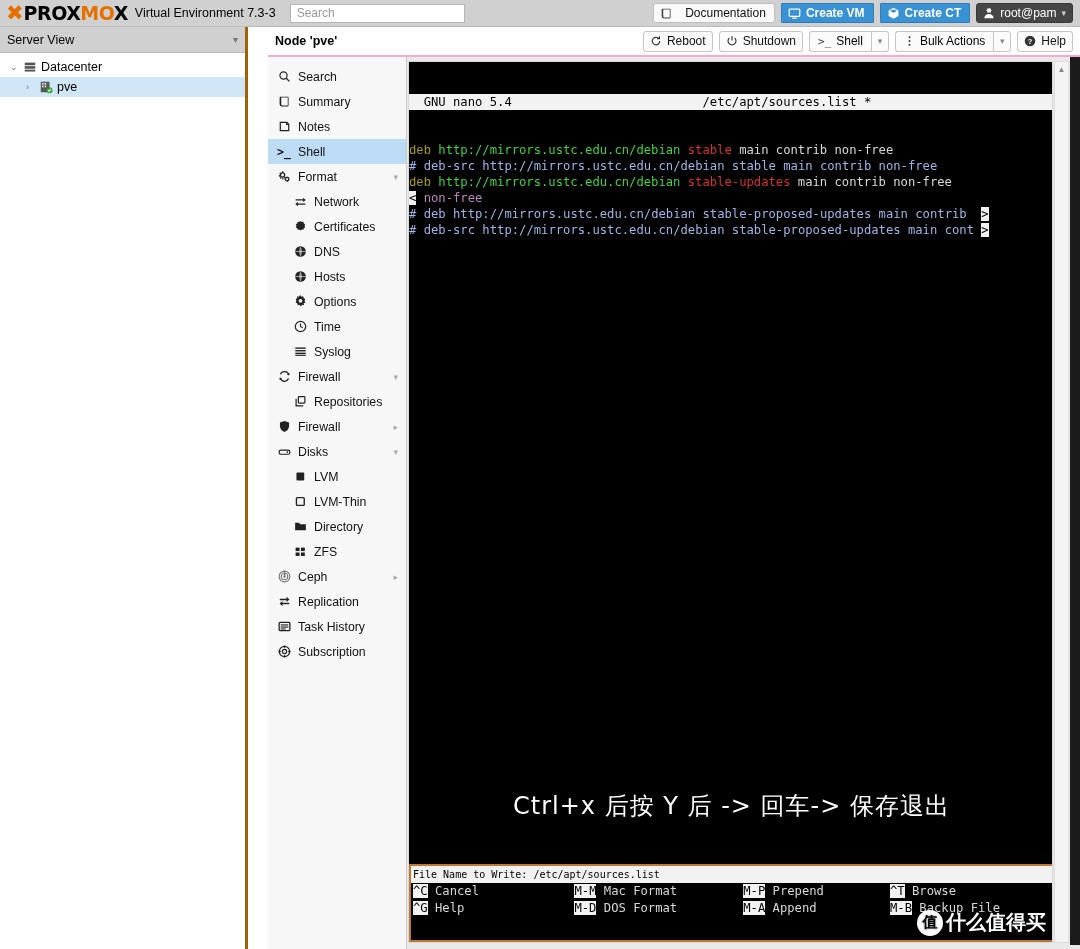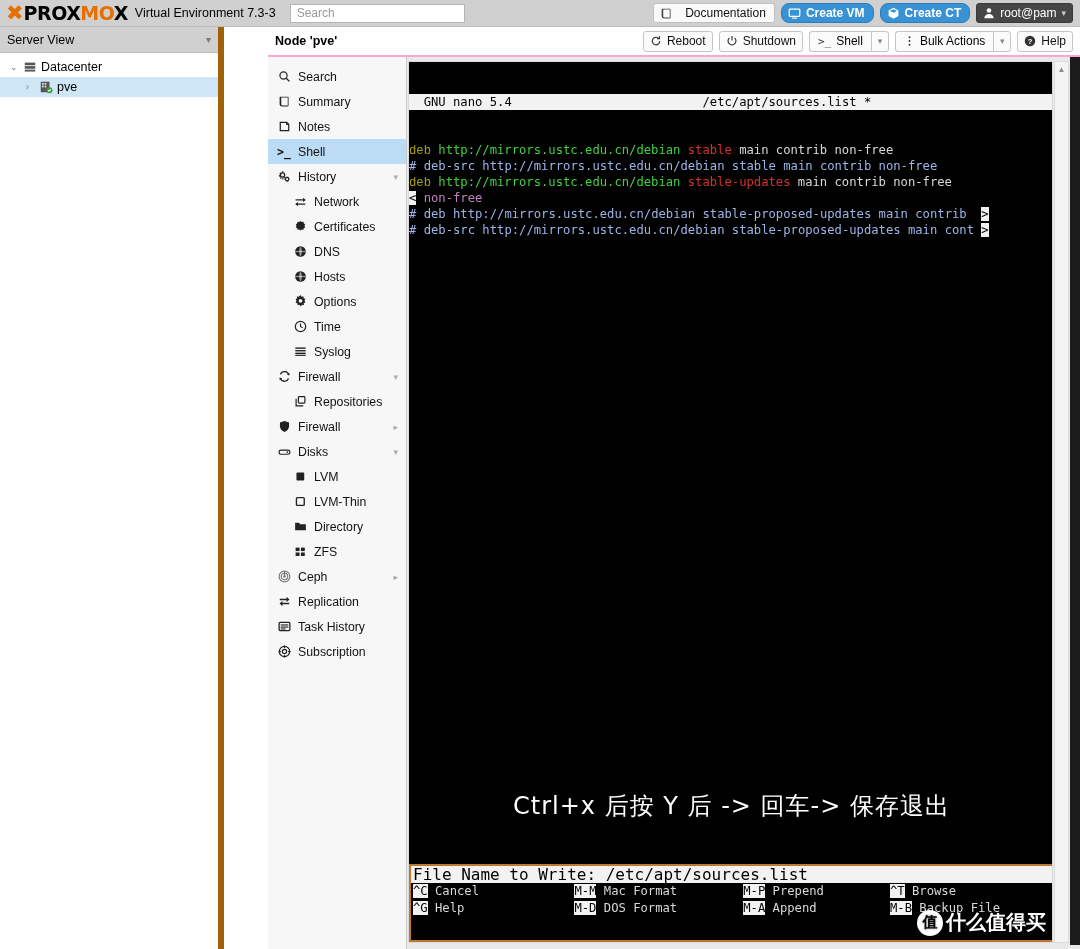--- a/index.html
+++ b/index.html
@@ -39,35 +39,35 @@
   }
   .topbar-right {
     margin-left: auto; display: flex; align-items: center; gap: 6px; padding-right: 7px;
   }
   .btn-doc {
     height: 20px; background: #fafafa; border: 1px solid #c0c0c0; border-radius: 3px;
     display: flex; align-items: center; gap: 12px; padding: 0 8px 0 6px;
     font-size: 12px; color: #111; cursor: pointer;
   }
   .btn-blue {
-    height: 20px; background: #3892d4; border: 1px solid #2f7cb8; border-radius: 8px;
+    height: 20px; background: #3892d4; border: 1px solid #2f7cb8; border-radius: 1px;
     display: flex; align-items: center; gap: 5px; padding: 0 8px 0 6px;
     font-size: 12px; color: #fff; font-weight: bold; cursor: pointer;
   }
   .btn-user {
     height: 20px; background: #464646; border: 1px solid #3a3a3a; border-radius: 3px;
     display: flex; align-items: center; gap: 5px; padding: 0 6px;
     font-size: 12px; color: #fff; cursor: pointer;
   }
   .ico { display: inline-flex; align-items: center; justify-content: center; }
 
   
   .leftcol {
-    position: absolute; top: 27px; left: 0; width: 224px; height: 922px;
-    background: #fff; border-right: 6px solid #a16207;
+    position: absolute; top: 27px; left: 0; width: 248px; height: 922px;
+    background: #fff; border-right: 3px solid #a16207;
   }
   .serverview {
     height: 26px; background: #d0d0d0; border-bottom: 1px solid #b9b9b9;
     display: flex; align-items: center; padding: 0 7px;
     font-size: 12.5px; cursor: pointer;
   }
   .serverview .chev { margin-left: auto; color: #777; font-size: 10px; }
   .tree { background: #fff; padding-top: 4px; }
   .tree-row {
     height: 20px; display: flex; align-items: center; gap: 4px;
@@ -155,21 +155,21 @@
   
   .nano-bottom {
     position: absolute; left: 0; bottom: 0; width: 645px; height: 78px;
     border-top: 2px solid #c07830; border-left: 2px solid #c07830;
     border-right: 2px solid #c07830; border-bottom: 2px solid #c07830;
     background: #000; overflow: hidden;
   }
   .nb-prompt {
     background: #f2f2f2; color: #000; height: 17px; line-height: 17px;
     width: 100%; white-space: pre; overflow: hidden;
-    font-family: "DejaVu Sans Mono", "Liberation Mono", monospace; font-size: 16px;
+    font-family: "DejaVu Sans Mono", "Liberation Mono", monospace; font-size: 10px;
     padding-left: 2px;
   }
   .nb-row {
     height: 17px; line-height: 17px; white-space: pre; overflow: hidden;
     font-family: "DejaVu Sans Mono", "Liberation Mono", monospace; font-size: 12.2px;
     color: #d8d8d8; padding-left: 2px;
   }
   .key { background: #f2f2f2; color: #000; }
 
   .watermark {
@@ -376,21 +376,21 @@
       </div>
       <div class="nav-item">
         <span class="ni">
           <svg width="13" height="13" viewBox="0 0 16 16">
             <circle cx="5.6" cy="6.2" r="2.6" fill="none" stroke="#222" stroke-width="1.6"></circle>
             <path fill="#222" d="M4.8 1.6h1.7l.3 1.5-1.9.3zM1.7 4.4l.8-1.4 1.4.7-.9 1.5zM1.3 8.3l-.3-1.7 1.6-.3.2 1.7zM3.4 11l-1.2-1.2 1.2-1.2 1.2 1.2zM7 11.4l-1.7.3-.3-1.6 1.7-.3zM9.6 9.2L8.4 10.4 7.2 9.2l1.2-1.2z"></path>
             <circle cx="11.3" cy="11.3" r="2.1" fill="none" stroke="#222" stroke-width="1.5"></circle>
             <path fill="#222" d="M10.6 8.2h1.4l.2 1.2-1.5.2zM8.2 12.3l-.2-1.4 1.3-.2.1 1.4zM13.1 9.1l.9 1.1-1 1-1-1.1zM12.2 14.2l-1.4.2-.2-1.3 1.4-.2z"></path>
           </svg>
         </span>
-        <span>History</span>
+        <span>Format</span>
         <span class="exp">▾</span>
       </div>
       <div class="nav-item sub">
         <span class="ni">
           <svg width="13" height="13" viewBox="0 0 16 16">
             <path fill="#222" d="M2 5.2h9.2V3.5L14.5 6 11.2 8.5V6.8H2zM14 10.4H4.8v-1.7L1.5 11.2l3.3 2.5v-1.7H14z"></path>
           </svg>
         </span>
         <span>Network</span>
       </div>

